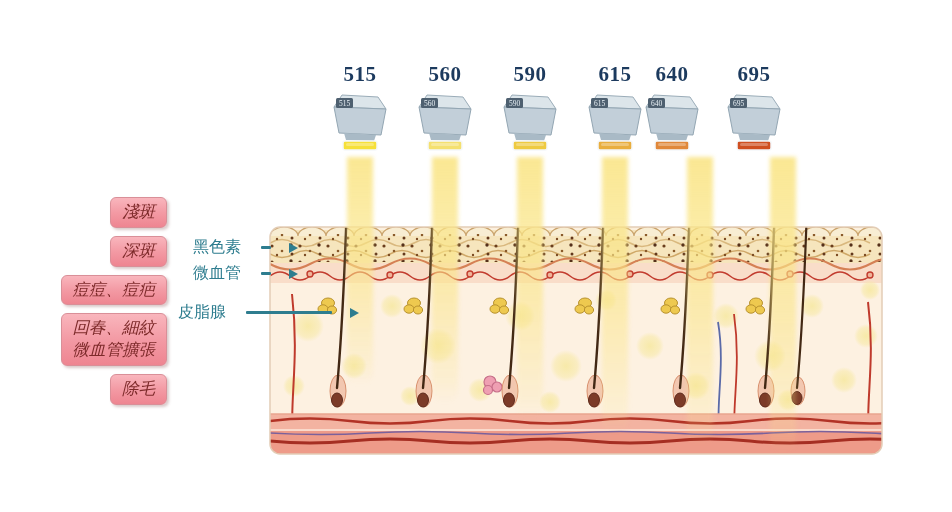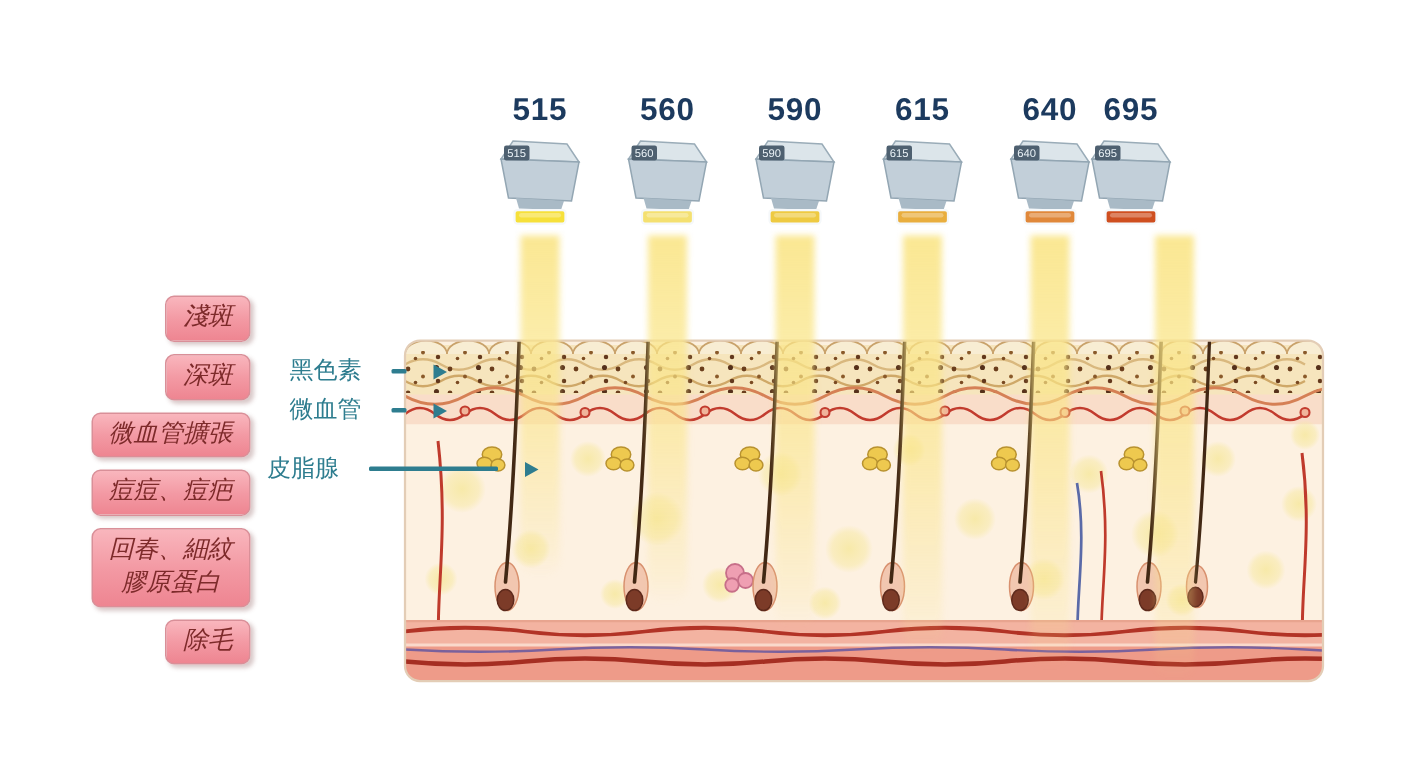--- a/index.html
+++ b/index.html
@@ -1,21 +1,21 @@
 <!DOCTYPE html>
 <html><head>
 <meta charset="utf-8">
 <style>
   html,body{margin:0;padding:0;background:#fff;}
   .stage{position:relative;width:952px;height:512px;background:#ffffff;overflow:hidden;
          font-family:"Liberation Sans",sans-serif;}
 
   
-  .filter-unit{position:absolute;top:62px;width:80px;text-align:center;z-index:3;}
-  .fu-0{left:320px}.fu-1{left:405px}.fu-2{left:490px}.fu-3{left:575px}.fu-4{left:660px}.fu-5{left:714px}
+  .filter-unit{position:absolute;top:62px;width:80px;text-align:center;z-index:3;font-family:Liberation Serif, serif;}
+  .fu-0{left:320px}.fu-1{left:405px}.fu-2{left:490px}.fu-3{left:575px}.fu-4{left:632px}.fu-5{left:714px}
   .wavelength{font-size:21px;font-weight:600;color:#1c3a5e;letter-spacing:.5px;margin-bottom:6px;}
   .device{display:block;margin:0 auto;}
 
   
   .beams{position:absolute;left:0;top:0;width:952px;height:512px;z-index:2;pointer-events:none;}
   .beam{position:absolute;top:157px;width:26px;filter:blur(2px);border-radius:0 0 12px 12px;
         background:linear-gradient(180deg,rgba(250,229,135,.9) 0%,rgba(250,229,135,.55) 55%,
                    rgba(250,229,135,.15) 92%,rgba(250,229,135,0) 100%);}
   .beam:nth-child(1){left:347px;height:228px;}
   .beam:nth-child(2){left:432px;height:246px;}
@@ -283,24 +283,23 @@
         <path d="M2,247 q40,4 80,0 t80,0 t80,0 t80,0 t80,0 t80,0 t80,0 t80,0" fill="none" stroke="#a52e22" stroke-width="3"></path>
       </g>
     </g>
 
     <rect x="2" y="33" width="612" height="227" rx="10" fill="none" stroke="#e3cdb6" stroke-width="1.5"></rect>
   </svg>
 
   <div class="indications">
     <div class="ind-box">淺斑</div>
     <div class="ind-box">深斑</div>
-    <div class="ind-box">微血管擴張</div>
     <div class="ind-box">痘痘、痘疤</div>
     <div class="ind-box">回春、細紋
-膠原蛋白</div>
+微血管擴張</div>
     <div class="ind-box">除毛</div>
   </div>
 
   <div class="skin-label sl-0">
     <span>黑色素</span>
     <span class="shaft"></span>
     <span class="head"></span>
   </div>
   <div class="skin-label sl-1">
     <span>微血管</span>

